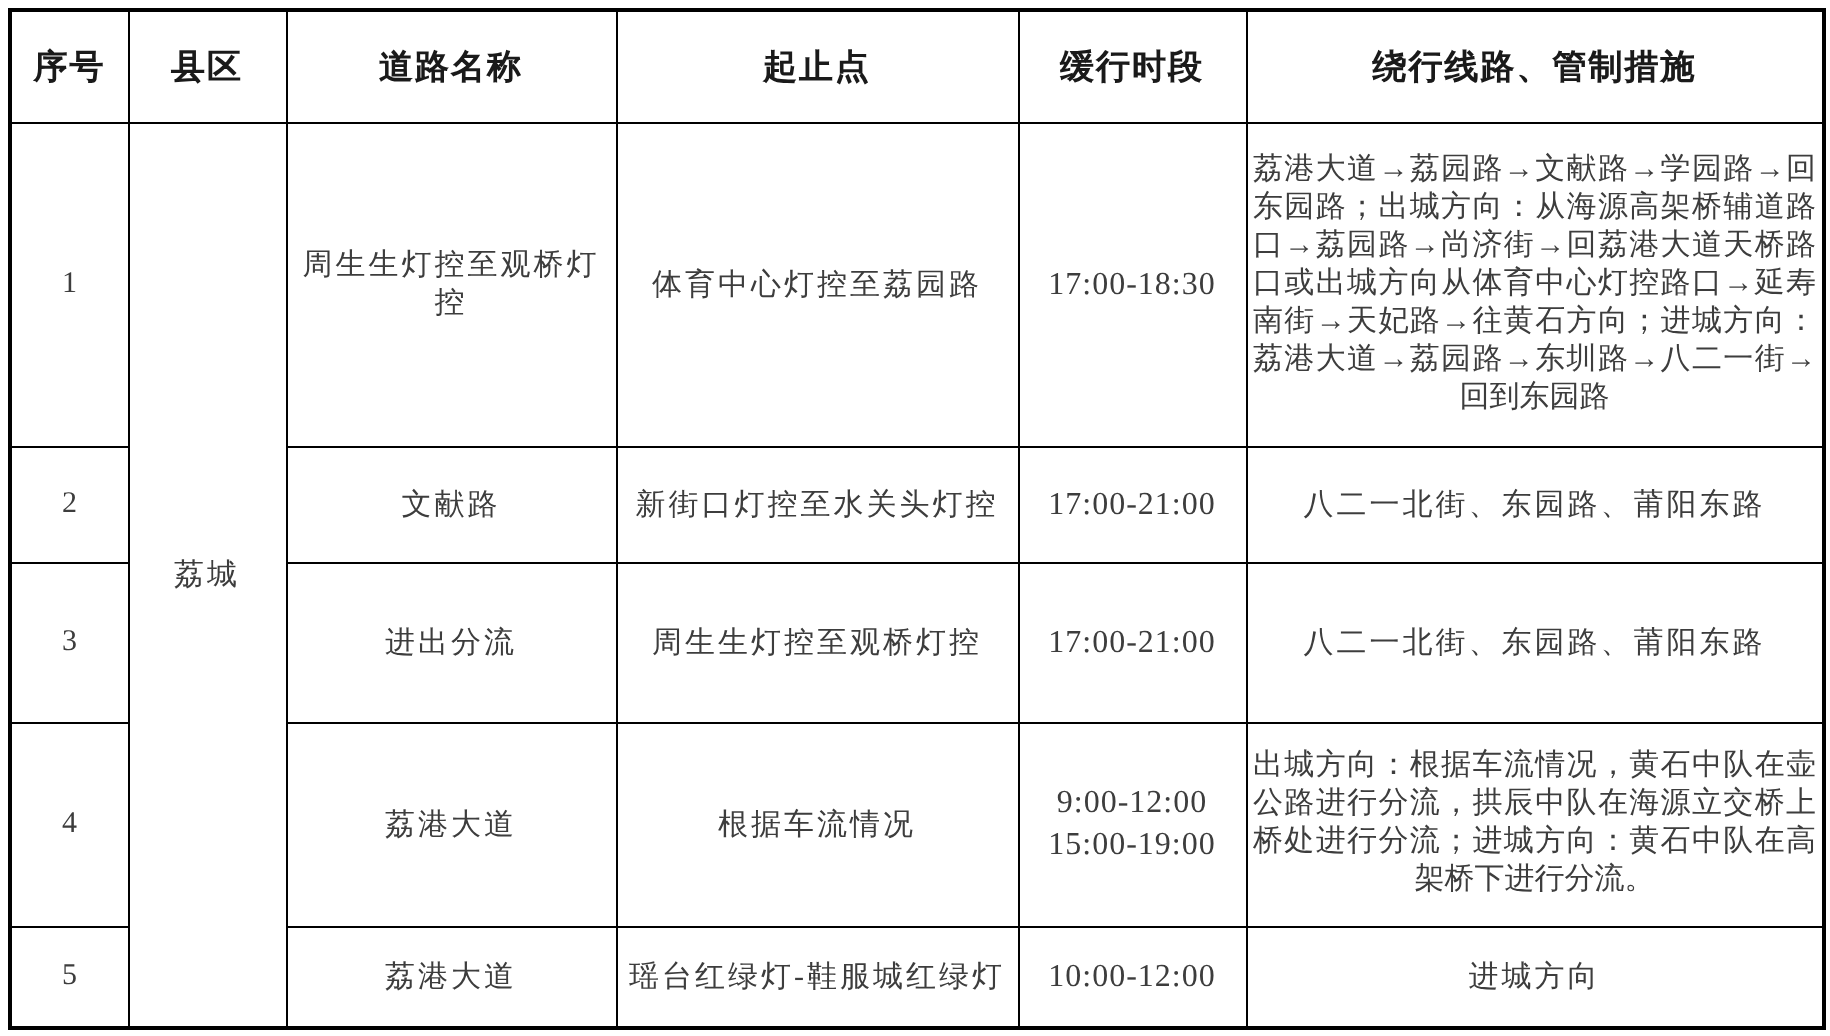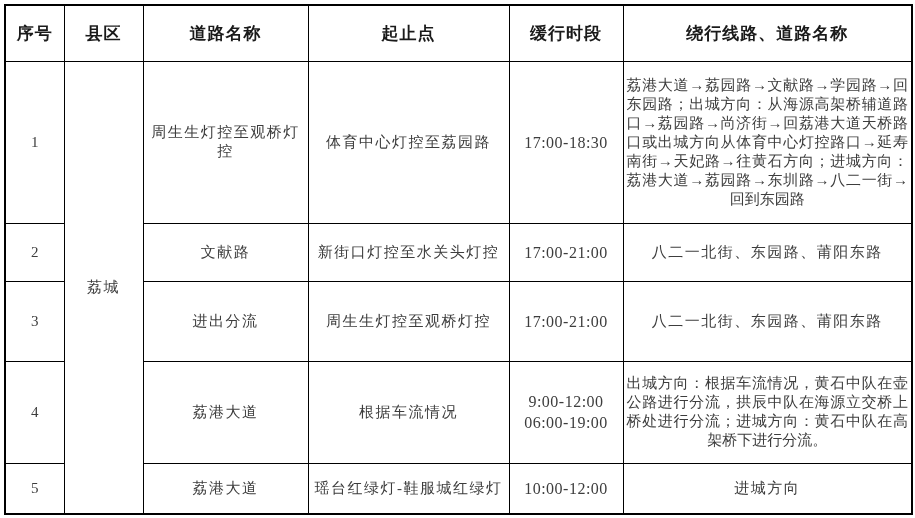--- a/index.html
+++ b/index.html
@@ -49,21 +49,21 @@
     <col style="width:114px">
     <col style="width:289px">
   </colgroup>
   <thead>
     <tr class="hr">
       <th>序号</th>
       <th>县区</th>
       <th>道路名称</th>
       <th>起止点</th>
       <th>缓行时段</th>
-      <th>绕行线路、道路名称</th>
+      <th>绕行线路、管制措施</th>
     </tr>
   </thead>
   <tbody>
     <tr class="r1">
       <td>1</td>
       <td rowspan="5" class="sp">荔城</td>
       <td class="sp">周生生灯控至观桥灯控</td>
       <td class="sp">体育中心灯控至荔园路</td>
       <td class="time">17:00-18:30</td>
       <td class="dense">荔港大道→荔园路→文献路→学园路→回东园路；出城方向：从海源高架桥辅道路口→荔园路→尚济街→回荔港大道天桥路口或出城方向从体育中心灯控路口→延寿南街→天妃路→往黄石方向；进城方向：荔港大道→荔园路→东圳路→八二一街→回到东园路</td>
@@ -80,21 +80,21 @@
       <td class="sp">进出分流</td>
       <td class="sp">周生生灯控至观桥灯控</td>
       <td class="time">17:00-21:00</td>
       <td class="sp">八二一北街、东园路、莆阳东路</td>
     </tr>
     <tr class="r4">
       <td>4</td>
       <td class="sp">荔港大道</td>
       <td class="sp">根据车流情况</td>
       <td class="time">9:00-12:00
-06:00-19:00</td>
+15:00-19:00</td>
       <td class="dense">出城方向：根据车流情况，黄石中队在壶公路进行分流，拱辰中队在海源立交桥上桥处进行分流；进城方向：黄石中队在高架桥下进行分流。</td>
     </tr>
     <tr class="r5">
       <td>5</td>
       <td class="sp">荔港大道</td>
       <td class="sp">瑶台红绿灯-鞋服城红绿灯</td>
       <td class="time">10:00-12:00</td>
       <td class="sp">进城方向</td>
     </tr>
   </tbody>

